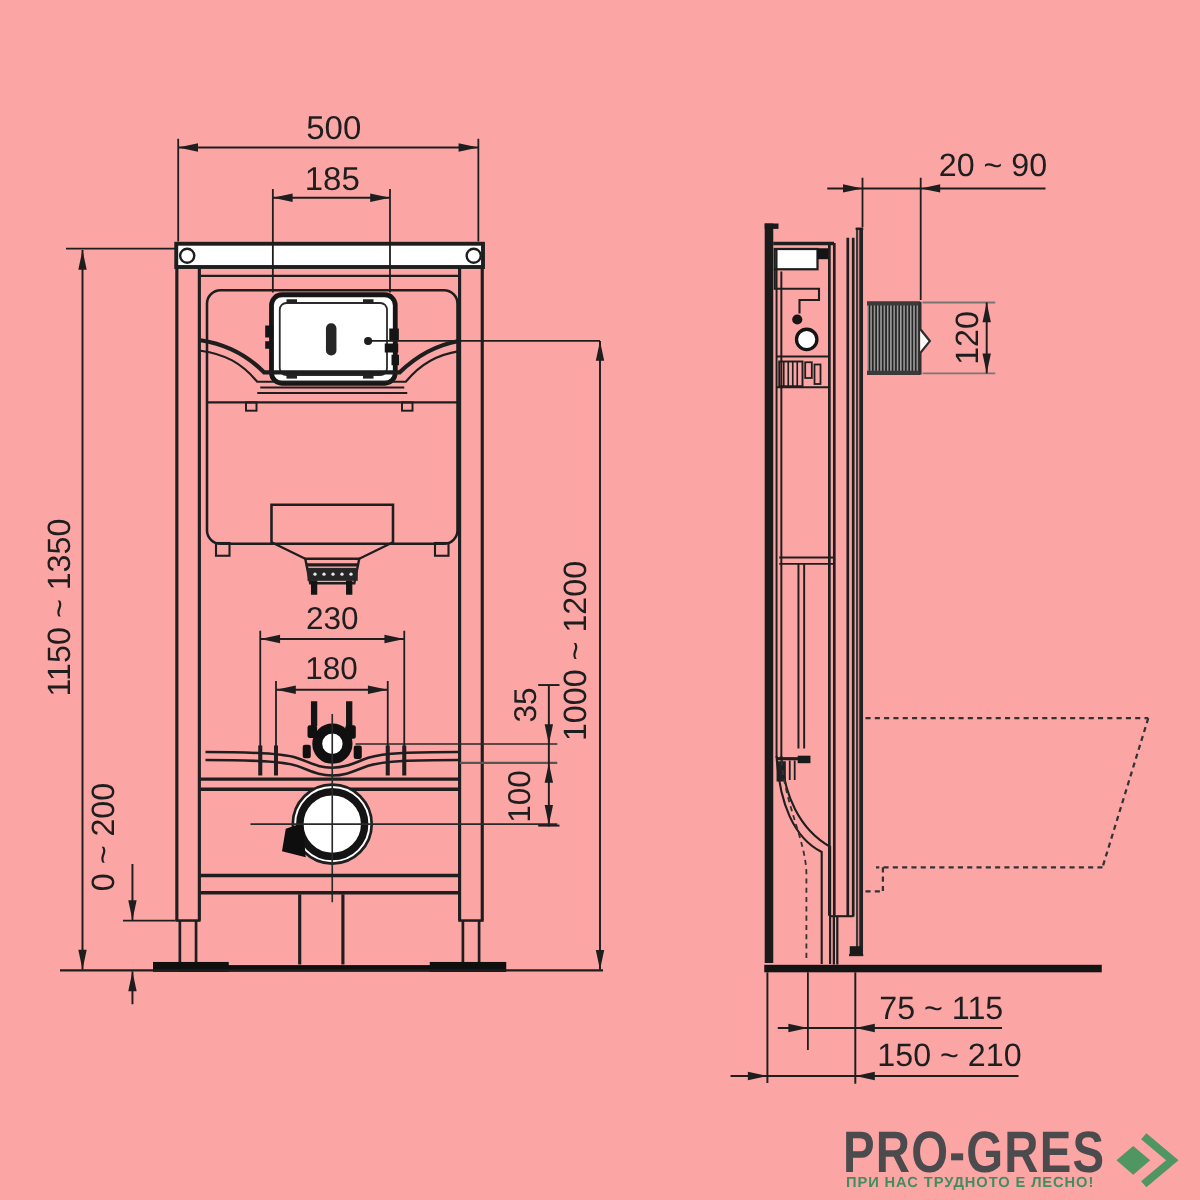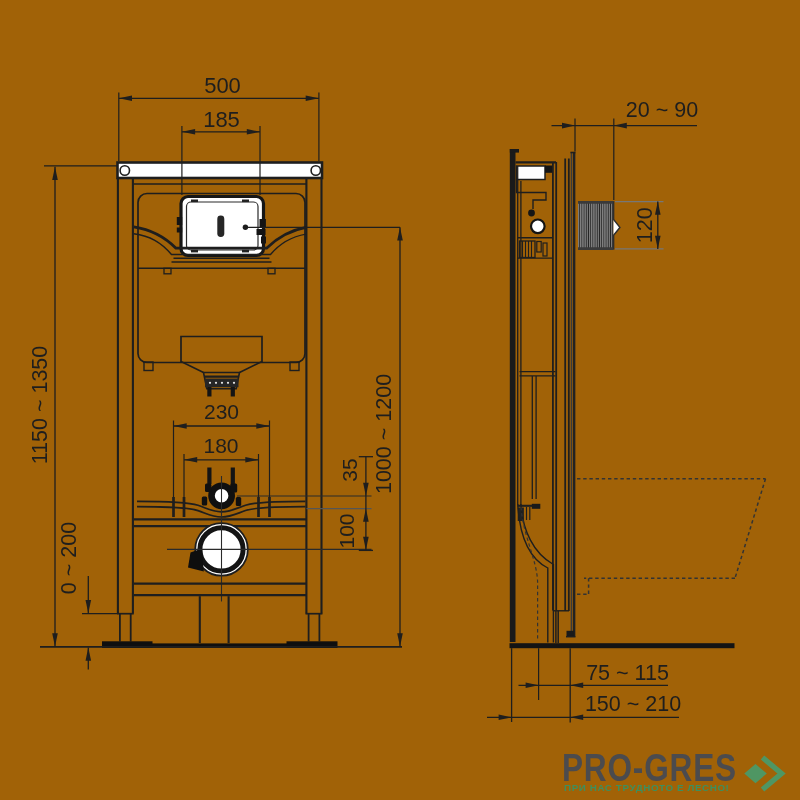--- a/index.html
+++ b/index.html
@@ -1,16 +1,16 @@
 <!DOCTYPE html>
 <html><head>
 <meta charset="utf-8">
 <style>
 html,body{margin:0;padding:0;background:#fff;}
-.page{width:800px;height:800px;position:relative;background:#a16207;overflow:hidden;}
+.page{width:800px;height:800px;position:relative;background:#fca5a5;overflow:hidden;}
 text{font-family:"Liberation Sans",sans-serif;fill:#1e1e1e;}
 </style>
 </head>
 <body>
 <div class="page">
 <svg width="800" height="800" viewBox="0 0 800 800" xmlns="http://www.w3.org/2000/svg">
 <defs>
 <pattern id="hatchv" width="2.2" height="8" patternUnits="userSpaceOnUse">
 <rect width="2.2" height="8" fill="#adadad"></rect>
 <rect x="0.4" width="1.3" height="8" fill="#262626"></rect>

